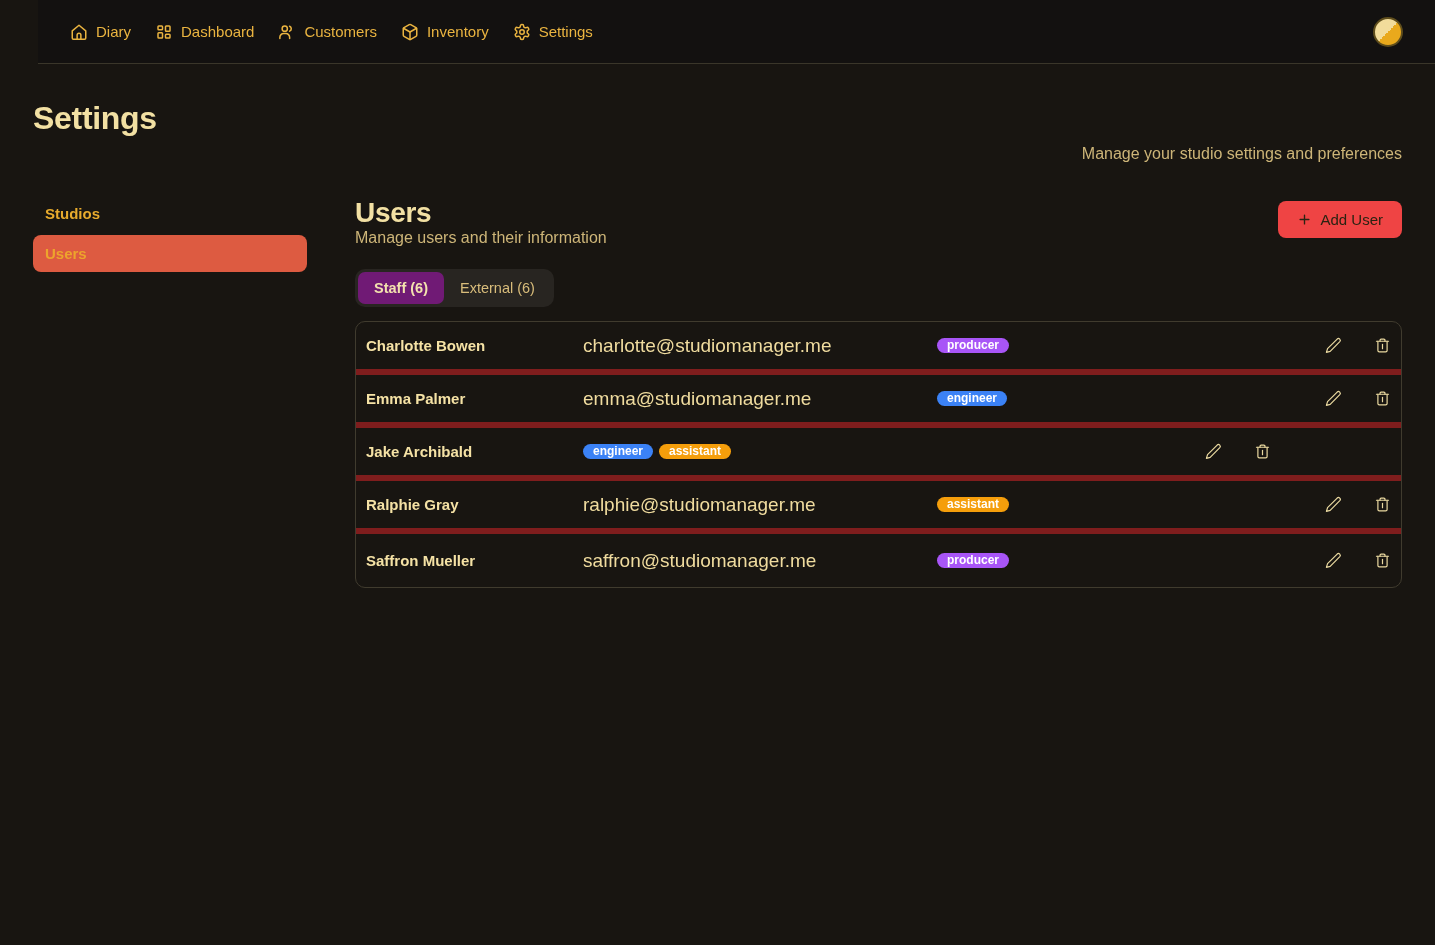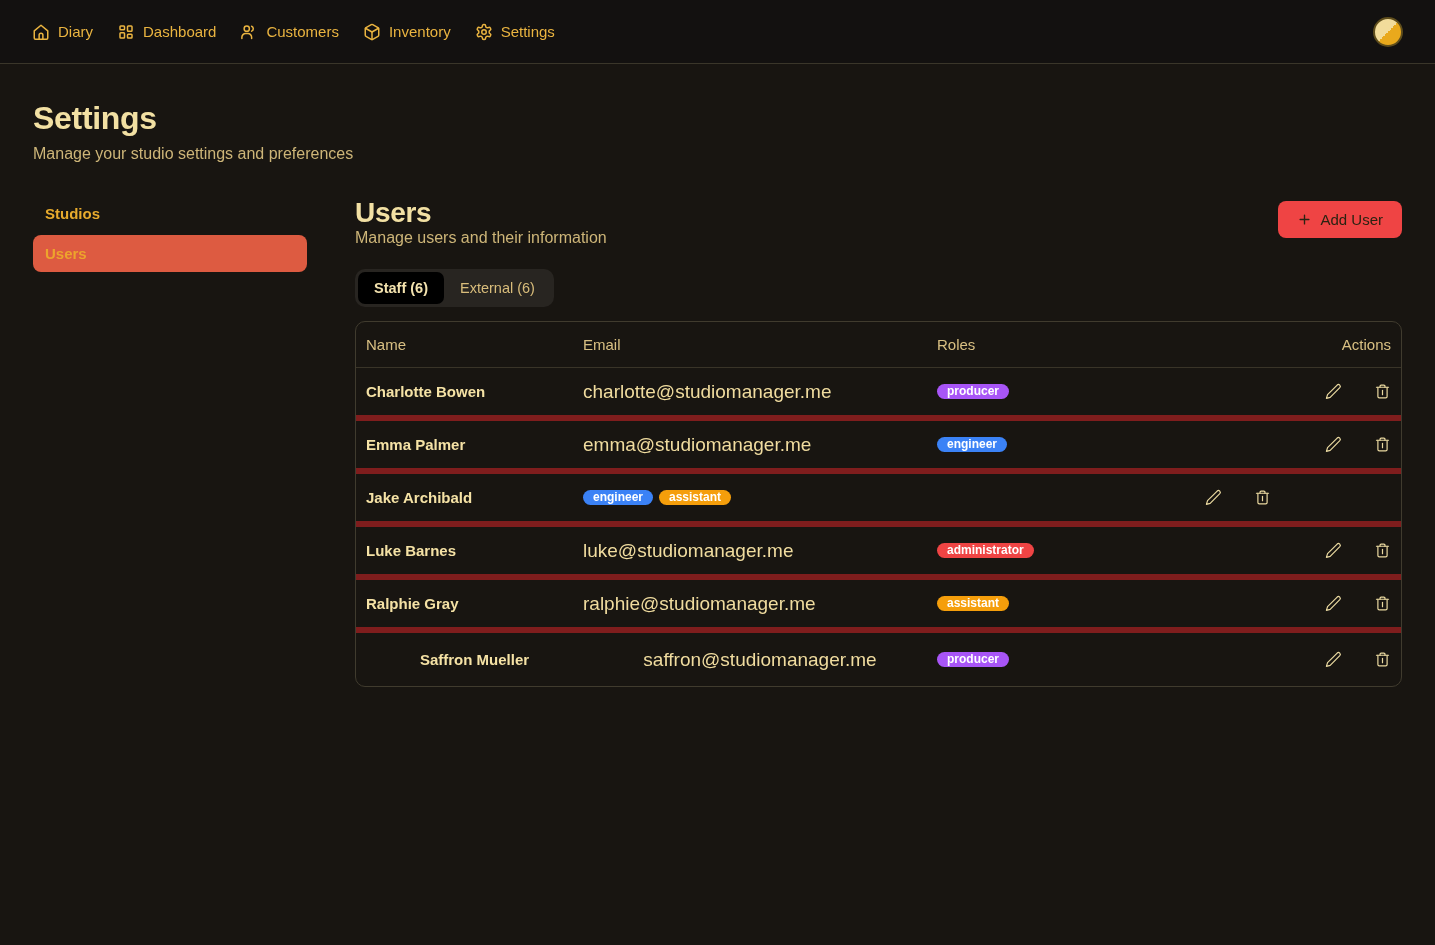--- a/index.html
+++ b/index.html
@@ -11,20 +11,21 @@
   }
 
   
   .topnav {
     height: 64px;
     background: #131110;
     border-bottom: 1px solid #3a362a;
     display: flex;
     align-items: center;
     padding: 0 32px;
+    margin-left: 38px;
   }
   .nav-item {
     display: flex;
     align-items: center;
     gap: 8px;
     color: #eab440;
     font-size: 15px;
     font-weight: 500;
     margin-right: 24px;
     cursor: pointer;
@@ -46,20 +47,21 @@
     margin-top: 36px;
     font-size: 32px;
     font-weight: 700;
     letter-spacing: -0.3px;
     color: #f2e0a3;
   }
   .page-subtitle {
     margin-top: 8px;
     font-size: 16px;
     color: #cdb578;
+    text-align: right;
   }
 
   
   .settings-layout {
     display: flex;
     margin-top: 34px;
     align-items: flex-start;
   }
   .side-nav { width: 274px; margin-right: 48px; flex-shrink: 0; }
   .side-item {
@@ -111,21 +113,21 @@
   .tab {
     padding: 8px 16px;
     border-radius: 7px;
     font-size: 14.5px;
     font-weight: 500;
     color: #d9bd7b;
     cursor: pointer;
     white-space: nowrap;
   }
   .tab.active {
-    background: #000000;
+    background: #701a75;
     color: #f3e2ae;
     font-weight: 600;
   }
 
   
   .user-table {
     margin-top: 14px;
     border: 1px solid #403b2e;
     border-radius: 10px;
     overflow: hidden;
@@ -138,21 +140,21 @@
   }
   .t-head {
     border-bottom: 1px solid #393428;
     color: #d9c083;
     font-size: 15px;
     font-weight: 500;
     height: 46px;
   }
   .t-head .th-actions { text-align: right; }
   .t-body .t-row { height: 53px; border-bottom: 6px solid #7f1d1d; }
-  .t-body .t-row:last-child { border-bottom: none; text-align: center; }
+  .t-body .t-row:last-child { border-bottom: none; }
   .cell-name { font-size: 15px; font-weight: 600; color: #f5e2a5; }
   .cell-email { font-size: 19px; color: #f0dc9f; }
   .cell-roles { display: flex; gap: 6px; }
   .badge {
     display: inline-block;
     color: #ffffff;
     font-size: 12px;
     font-weight: 700;
     padding: 0 10px;
     border-radius: 8px;
@@ -244,26 +246,20 @@
       </div>
 
       
       <div class="tabs">
         <div class="tab active">Staff (6)</div>
         <div class="tab">External (6)</div>
       </div>
 
       
       <div class="user-table">
-        <div class="t-row t-head">
-          <div>Name</div>
-          <div>Email</div>
-          <div>Roles</div>
-          <div class="th-actions">Actions</div>
-        </div>
         <div class="t-body">
   <div class="t-row">
     <div class="cell-name">Charlotte Bowen</div>
     <div class="cell-email">charlotte@studiomanager.me</div>
     <div class="cell-roles">
                 <span class="badge" style="background: rgb(168, 85, 247);">producer</span>
               </div>
     <div class="cell-actions">
       <span class="action-btn">
         <svg viewBox="0 0 24 24">
@@ -320,42 +316,20 @@
         <svg viewBox="0 0 24 24">
                     <path d="M3.5 6h17"></path>
                     <path d="M18.5 6v13a2 2 0 0 1-2 2h-9a2 2 0 0 1-2-2V6"></path>
                     <path d="M8.5 6V4.5A1.5 1.5 0 0 1 10 3h4a1.5 1.5 0 0 1 1.5 1.5V6"></path>
                     <path d="M12 10.5v6"></path>
                   </svg>
       </span>
     </div>
   </div>
 
-  <div class="t-row">
-    <div class="cell-name">Luke Barnes</div>
-    <div class="cell-email">luke@studiomanager.me</div>
-    <div class="cell-roles">
-                <span class="badge" style="background: rgb(239, 68, 68);">administrator</span>
-              </div>
-    <div class="cell-actions">
-      <span class="action-btn">
-        <svg viewBox="0 0 24 24">
-                    <path d="M17.2 2.9a2.62 2.62 0 0 1 3.7 3.7L7.3 20.2 2 21.8l1.6-5.3Z"></path>
-                  </svg>
-      </span>
-      <span class="action-btn">
-        <svg viewBox="0 0 24 24">
-                    <path d="M3.5 6h17"></path>
-                    <path d="M18.5 6v13a2 2 0 0 1-2 2h-9a2 2 0 0 1-2-2V6"></path>
-                    <path d="M8.5 6V4.5A1.5 1.5 0 0 1 10 3h4a1.5 1.5 0 0 1 1.5 1.5V6"></path>
-                    <path d="M12 10.5v6"></path>
-                  </svg>
-      </span>
-    </div>
-  </div>
 
   <div class="t-row">
     <div class="cell-name">Ralphie Gray</div>
     <div class="cell-email">ralphie@studiomanager.me</div>
     <div class="cell-roles">
                 <span class="badge" style="background: rgb(245, 158, 11);">assistant</span>
               </div>
     <div class="cell-actions">
       <span class="action-btn">
         <svg viewBox="0 0 24 24">

